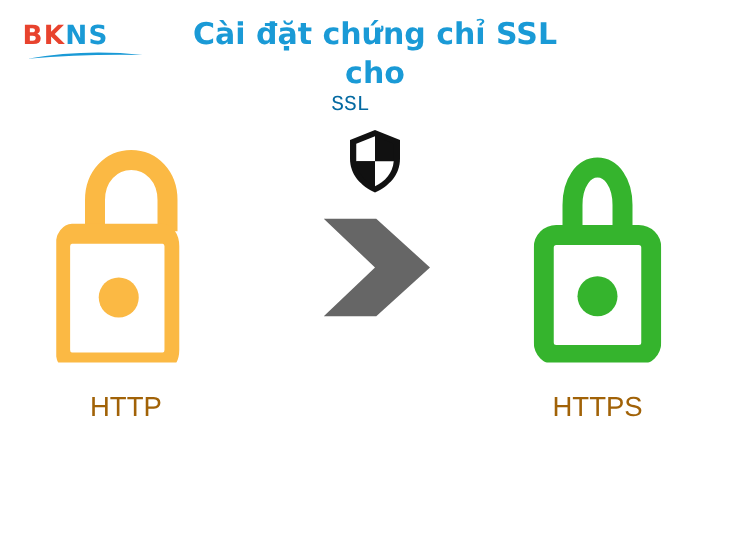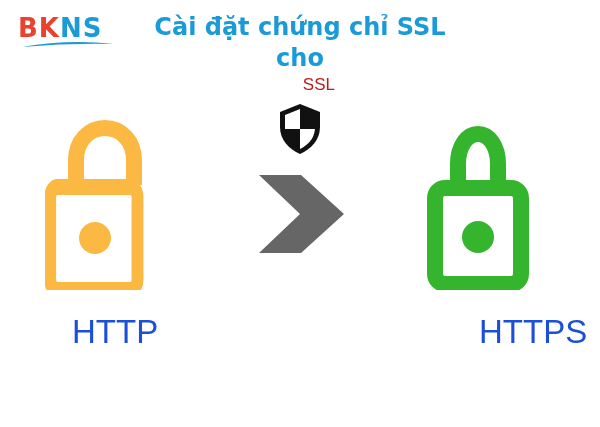--- a/index.html
+++ b/index.html
@@ -1,30 +1,30 @@
 <!DOCTYPE html>
 <html><head>
 <meta charset="utf-8">
 <style>
   html, body { margin: 0; padding: 0; background: #ffffff; }
   body { width: 600px; height: 427px; position: relative; overflow: hidden; font-family: "DejaVu Sans", sans-serif; }
   .logo { position: absolute; left: 18px; top: 18px; width: 98px; height: 30px; }
-  .logo-text { position: absolute; left: 0; top: -3px; font-family: "DejaVu Sans", sans-serif; font-weight: 900; font-size: 26px; letter-spacing: 1px; line-height: 26px; }
+  .logo-text { position: absolute; left: 0; top: -3px; font-family: "DejaVu Sans", sans-serif; font-weight: 900; font-size: 21px; letter-spacing: 1px; line-height: 26px; }
   .logo-bk { color: #e8432e; }
   .logo-ns { color: #1a9ad6; }
   .logo-swoosh { position: absolute; left: 2px; top: 23px; }
   .title { position: absolute; left: 130px; top: 12px; width: 340px; text-align: center; color: #1a9ad6; font-family: "DejaVu Sans", sans-serif; font-weight: bold; font-size: 24px; line-height: 31px; }
-  .ssl-label { position: absolute; left: 265px; top: 75px; width: 70px; text-align: right; color: #b91c1c; font-family: Liberation Sans, sans-serif; font-size: 17px; }
+  .ssl-label { position: absolute; left: 265px; top: 75px; width: 70px; text-align: left; color: #0369a1; font-family: Liberation Mono, monospace; font-size: 17px; }
   .shield { position: absolute; left: 278px; top: 103px; }
   .lock-open { position: absolute; left: 45px; top: 120px; }
   .lock-closed { position: absolute; left: 427px; top: 124px; }
   .arrow { position: absolute; left: 258px; top: 174px; }
-  .proto-label { position: absolute; font-family: "Liberation Sans", sans-serif; font-size: 33px; color: #1d4ed8; }
+  .proto-label { position: absolute; font-family: "Liberation Sans", sans-serif; font-size: 22px; color: #a16207; }
   .http-label { left: 72px; top: 313px; }
-  .https-label { left: 442px; top: 313px; margin-left: 37px; }
+  .https-label { left: 442px; top: 313px; }
 </style>
 </head>
 <body>
 
 <div class="logo">
   <div class="logo-text">
     <span class="logo-bk">BK</span><span class="logo-ns">NS</span>
   </div>
   <svg class="logo-swoosh" width="96" height="8" viewBox="0 0 96 8">
     <path d="M2 6 Q 48 -2 94 3 Q 48 2 2 6 Z" fill="#1a9ad6"></path>

